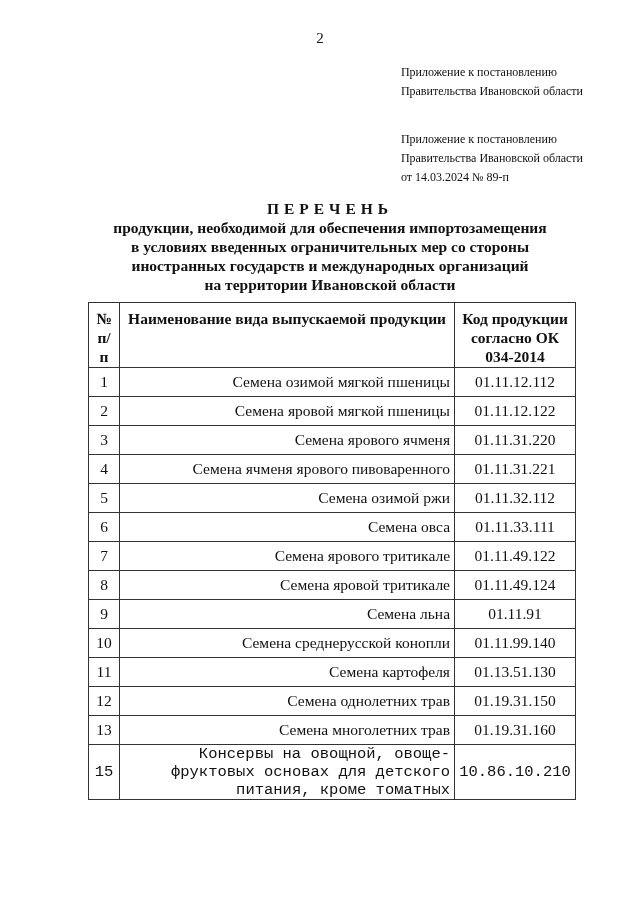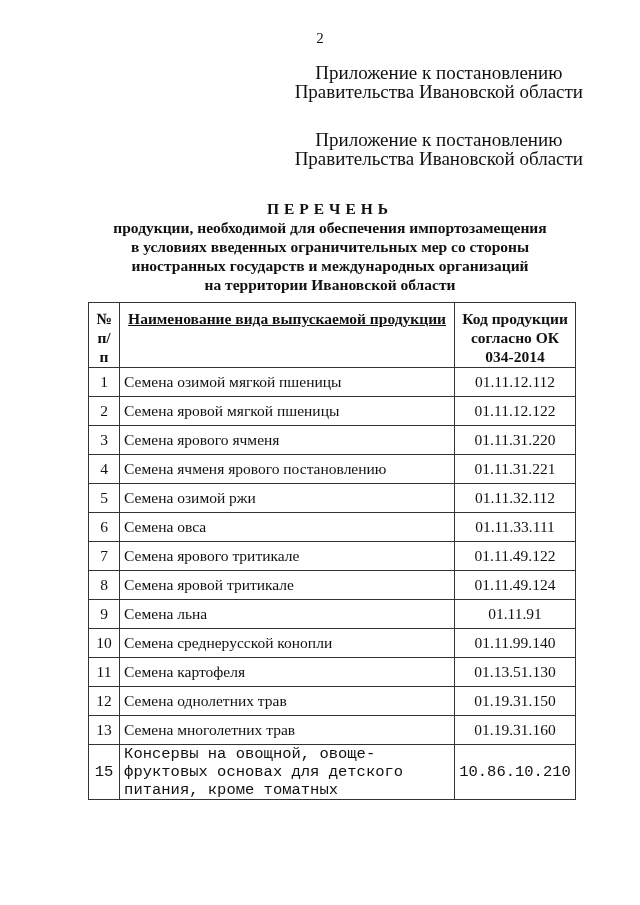--- a/index.html
+++ b/index.html
@@ -6,22 +6,22 @@
     body {
       width: 640px; height: 905px; position: relative; overflow: hidden;
       font-family: "Liberation Serif", "DejaVu Serif", serif;
       color: #111111;
     }
     .page-number {
       position: absolute; top: 30px; left: 0; width: 640px;
       text-align: center; font-size: 15px;
     }
     .appendix {
-      position: absolute; right: 57px; text-align: center;
-      font-size: 19px; line-height: 19px;
+      position: absolute; right: 57px; text-align: left;
+      font-size: 12px; line-height: 19px;
     }
     .appendix div { white-space: nowrap; }
     #appendix-1 { top: 63px; }
     #appendix-2 { top: 130px; }
     .title-block {
       position: absolute; top: 199px; left: 0; width: 660px;
       text-align: center; font-weight: bold; font-size: 15.5px; line-height: 19px;
     }
     .title-block .heading { letter-spacing: 5px; }
     table.list {
@@ -29,38 +29,39 @@
       width: 488px; border-collapse: collapse; font-size: 15.5px;
     }
     table.list td, table.list th {
       border: 1px solid #333333; padding: 0 4px; vertical-align: middle;
     }
     table.list th { font-weight: bold; vertical-align: top; padding-top: 6px; line-height: 19px; }
     table.list thead tr { height: 65px; }
     table.list tbody tr { height: 29px; }
     table.list tbody tr.tall { height: 47px; font-family: Liberation Mono, monospace; }
     .col-num { width: 22px; text-align: center; }
-    .col-name { width: 325px; text-align: left; }
+    .col-name { width: 325px; text-align: right; }
     .col-code { width: 110px; text-align: center; }
-    table.list th.col-name { text-align: center; text-decoration: underline; }
+    table.list th.col-name { text-align: center; }
     td.col-name { line-height: 18px; }
   </style>
 </head>
 <body>
 
 <div class="page-number">2</div>
 
 <div class="appendix" id="appendix-1">
   <div>Приложение к постановлению</div>
   <div>Правительства Ивановской области</div>
 </div>
 
 <div class="appendix" id="appendix-2">
   <div>Приложение к постановлению</div>
   <div>Правительства Ивановской области</div>
+  <div>от 14.03.2024 № 89-п</div>
 </div>
 
 <div class="title-block">
   <div class="heading">ПЕРЕЧЕНЬ</div>
   <div>продукции, необходимой для обеспечения импортозамещения</div>
   <div>в условиях введенных ограничительных мер со стороны</div>
   <div>иностранных государств и международных организаций</div>
   <div>на территории Ивановской области</div>
 </div>
 
@@ -90,21 +91,21 @@
         <td class="col-name">Семена яровой мягкой пшеницы</td>
         <td class="col-code">01.11.12.122</td>
       </tr>
       <tr>
         <td class="col-num">3</td>
         <td class="col-name">Семена ярового ячменя</td>
         <td class="col-code">01.11.31.220</td>
       </tr>
       <tr>
         <td class="col-num">4</td>
-        <td class="col-name">Семена ячменя ярового постановлению</td>
+        <td class="col-name">Семена ячменя ярового пивоваренного</td>
         <td class="col-code">01.11.31.221</td>
       </tr>
       <tr>
         <td class="col-num">5</td>
         <td class="col-name">Семена озимой ржи</td>
         <td class="col-code">01.11.32.112</td>
       </tr>
       <tr>
         <td class="col-num">6</td>
         <td class="col-name">Семена овса</td>

